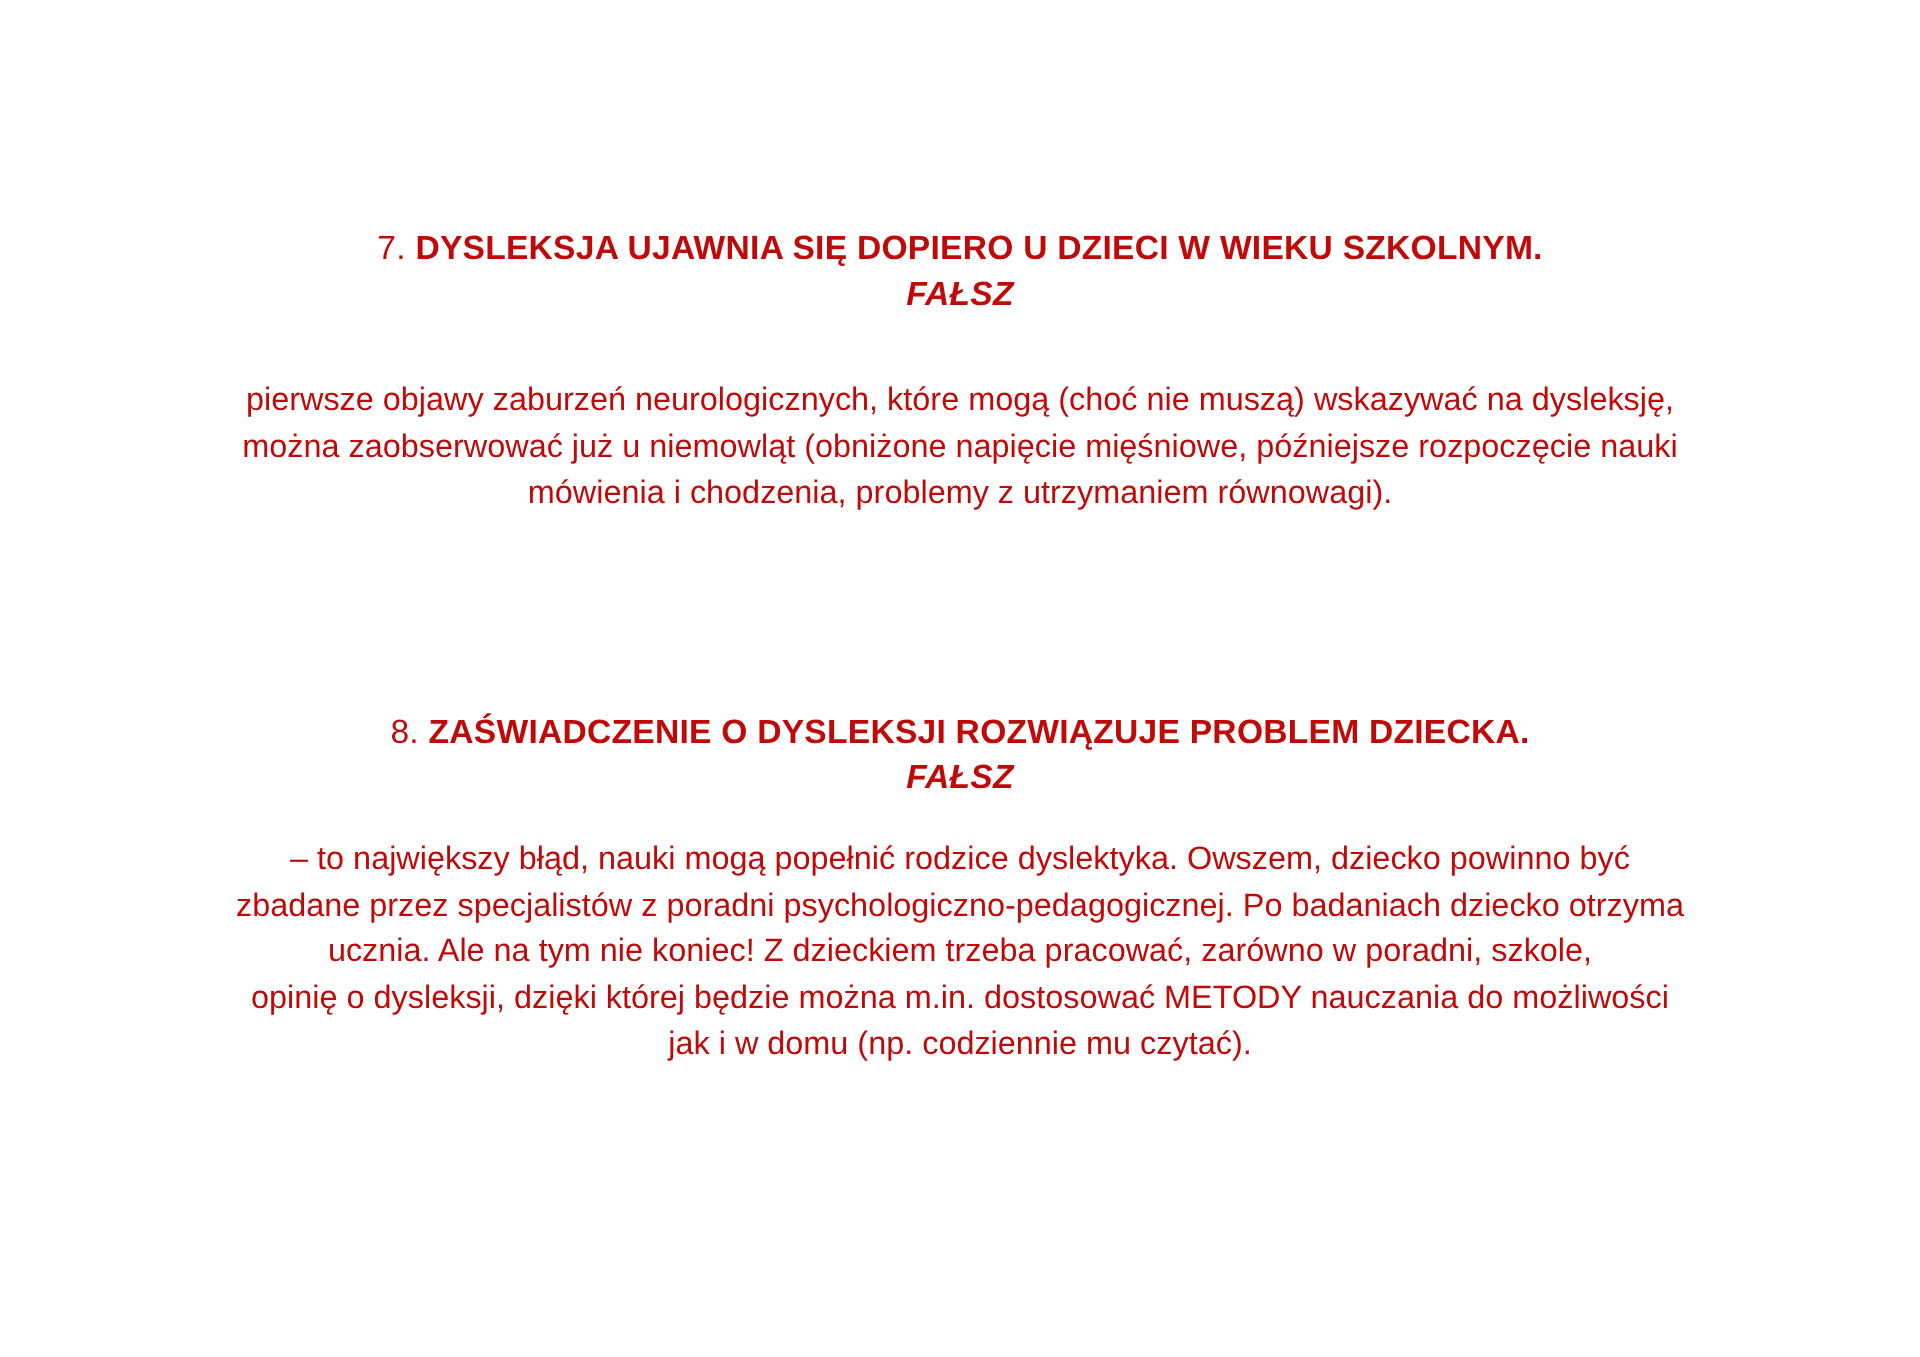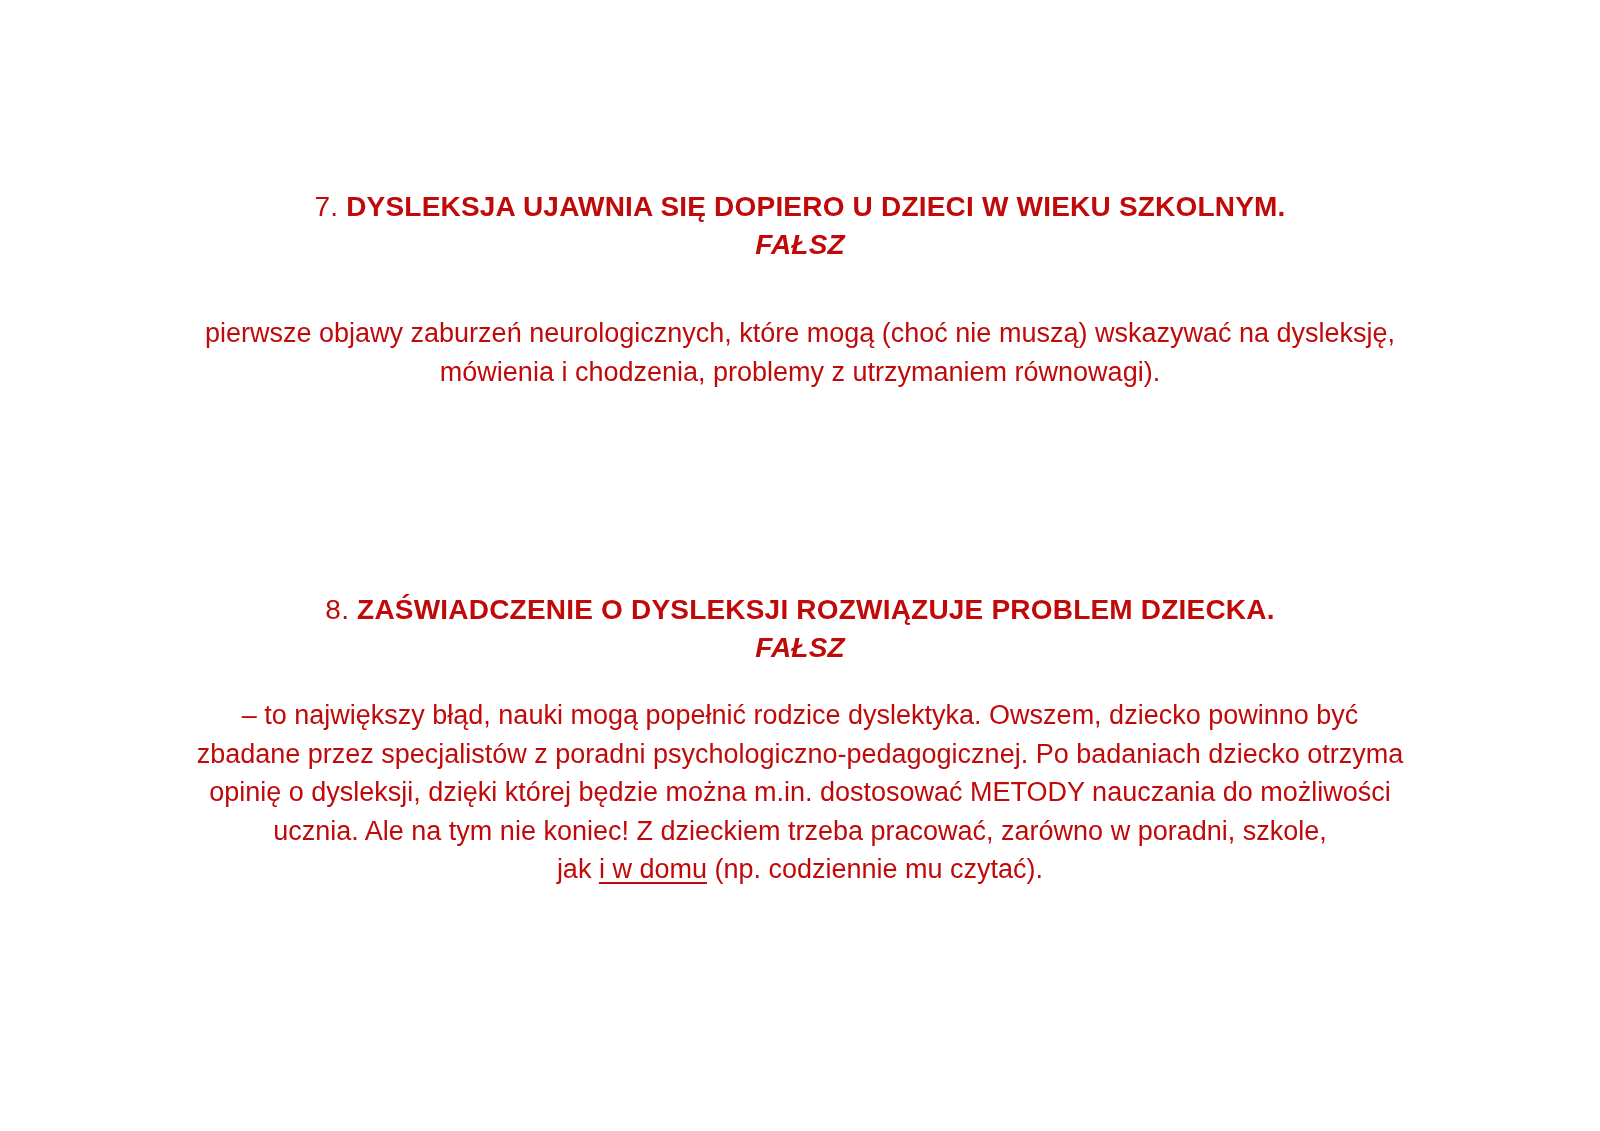--- a/index.html
+++ b/index.html
@@ -53,48 +53,48 @@
     line-height: 38.5px;
     font-weight: 400;
   }
 
   .section-7 .body-paragraph { margin-top: 50px; }
   .section-8 .body-paragraph { margin-top: 29px; }
 
   .body-line { display: block; }
 
   .underlined-phrase {
-    text-decoration: underline;
     text-underline-offset: 4px;
     text-decoration-thickness: 2px;
   }
 </style>
 </head>
 <body style="background: rgb(255, 255, 255); color: rgb(192, 10, 10);">
 
 <div class="page">
 
   <section class="section section-7">
     <h2 class="heading">
       <div><span class="section-number">7.</span> <span>DYSLEKSJA UJAWNIA SIĘ DOPIERO U DZIECI W WIEKU SZKOLNYM.</span></div>
       <div class="verdict">FAŁSZ</div>
     </h2>
     <p class="body-paragraph">
       <span class="body-line">pierwsze objawy zaburzeń neurologicznych, które mogą (choć nie muszą) wskazywać na dysleksję,</span>
+      <span class="body-line">można zaobserwować już u niemowląt (obniżone napięcie mięśniowe, późniejsze rozpoczęcie nauki</span>
       <span class="body-line">mówienia i chodzenia, problemy z utrzymaniem równowagi).</span>
     </p>
   </section>
 
   <section class="section section-8">
     <h2 class="heading">
       <div><span class="section-number">8.</span> <span>ZAŚWIADCZENIE O DYSLEKSJI ROZWIĄZUJE PROBLEM DZIECKA.</span></div>
       <div class="verdict">FAŁSZ</div>
     </h2>
     <p class="body-paragraph">
       <span class="body-line">– to największy błąd, nauki mogą popełnić rodzice dyslektyka. Owszem, dziecko powinno być</span>
       <span class="body-line">zbadane przez specjalistów z poradni psychologiczno-pedagogicznej. Po badaniach dziecko otrzyma</span>
+      <span class="body-line">ucznia. Ale na tym nie koniec! Z dzieckiem trzeba pracować, zarówno w poradni, szkole,</span>
       <span class="body-line">opinię o dysleksji, dzięki której będzie można m.in. dostosować METODY nauczania do możliwości</span>
-      <span class="body-line">ucznia. Ale na tym nie koniec! Z dzieckiem trzeba pracować, zarówno w poradni, szkole,</span>
       <span class="body-line"><span>jak </span><span class="underlined-phrase">i w domu</span><span> (np. codziennie mu czytać).</span></span>
     </p>
   </section>
 
 </div>
 
 </body></html>

